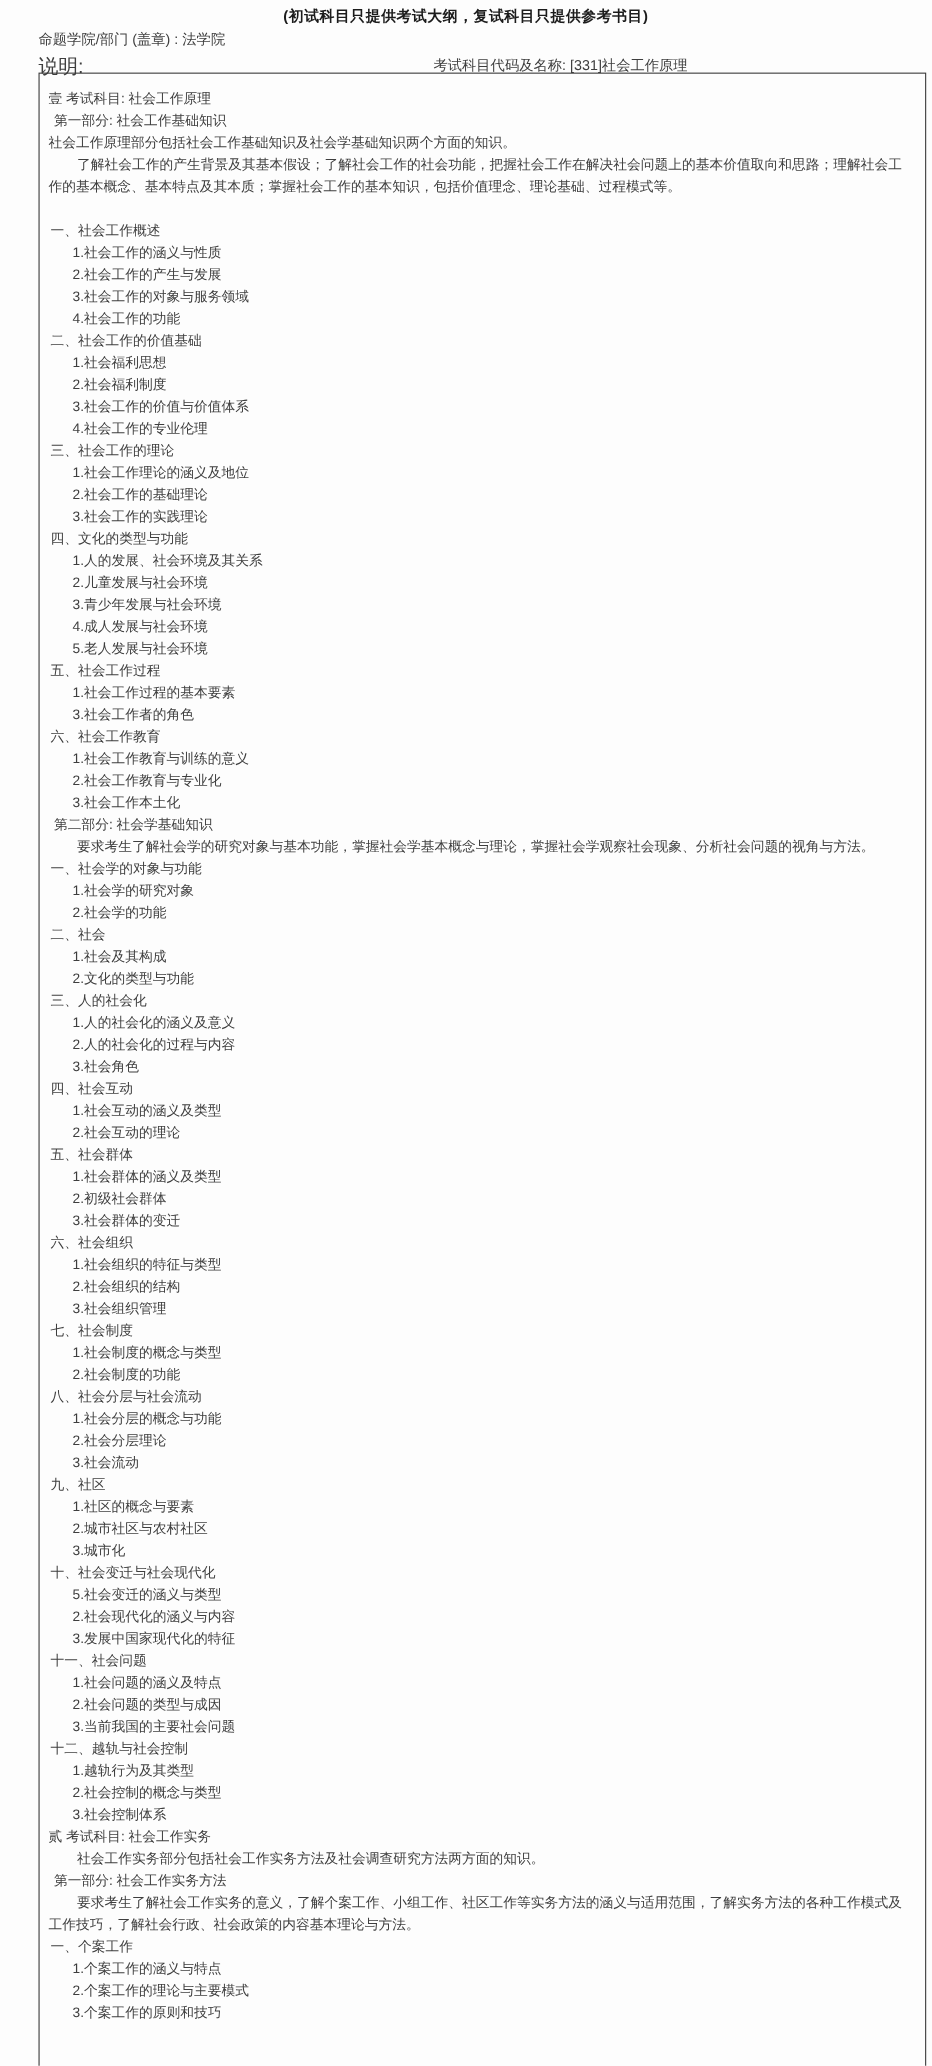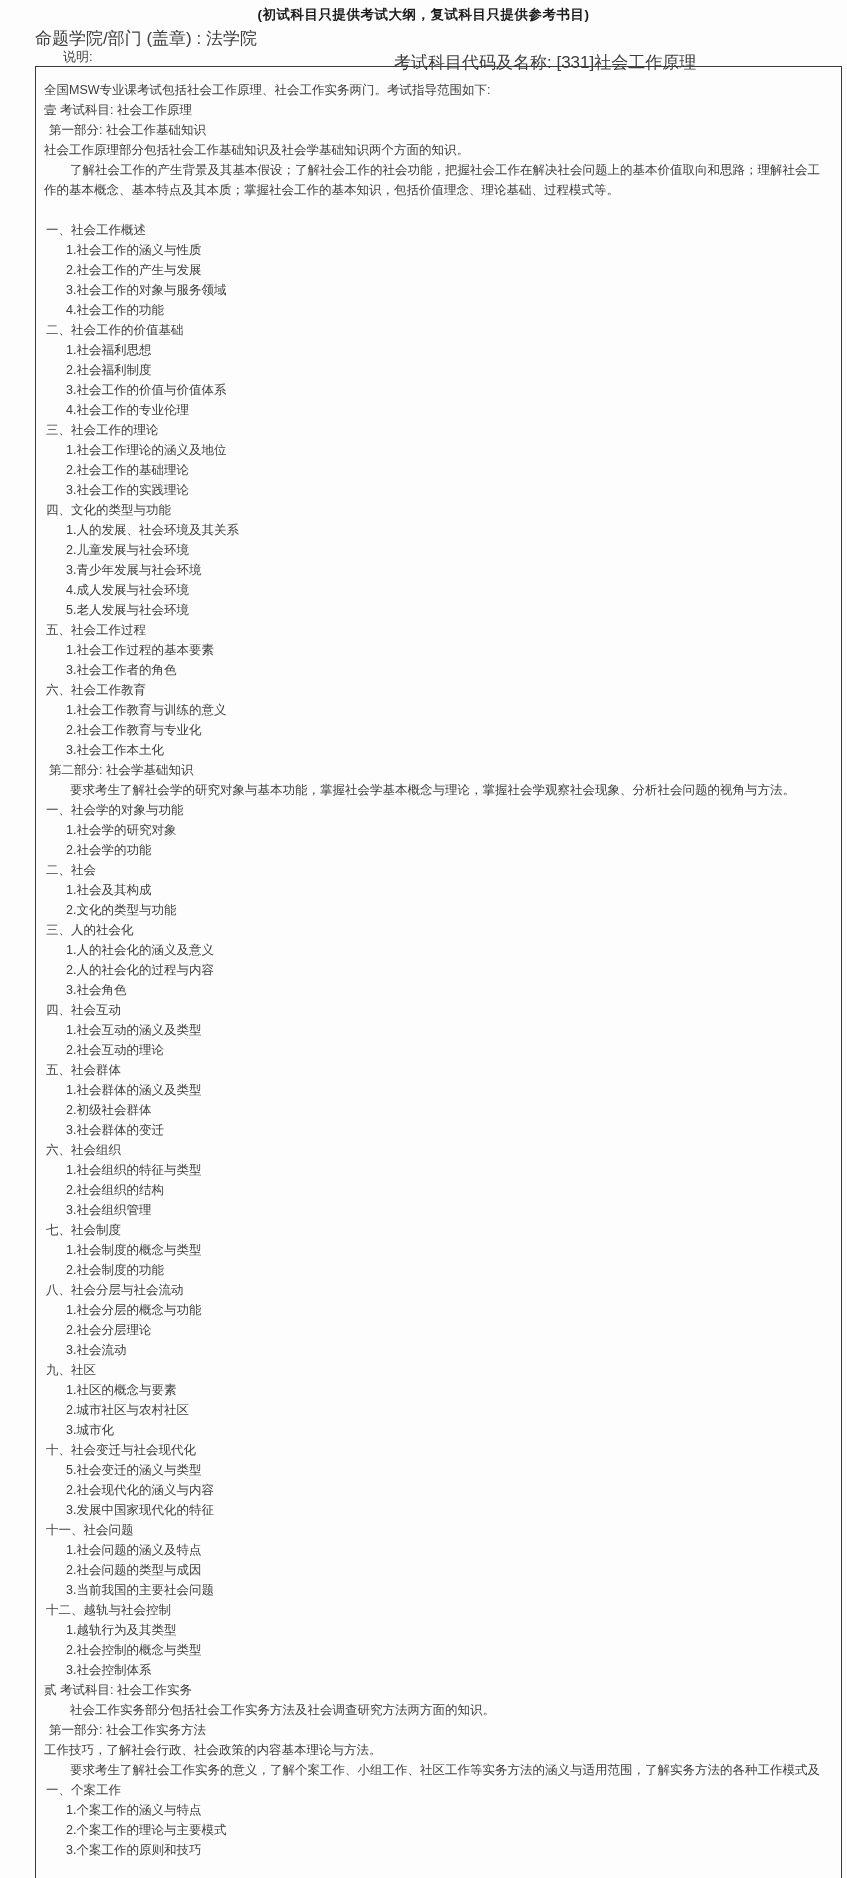--- a/index.html
+++ b/index.html
@@ -17,24 +17,24 @@
   }
   .doc-title{
     position:absolute;
     top:6px; left:0; width:847px;
     text-align:center;
     font-size:13.5px;
     font-weight:bold;
     color:#1c1c1c;
     letter-spacing:0.5px;
   }
-  .hdr-row{position:absolute; top:27px; left:0; width:847px; height:18px; font-size:17px;}
+  .hdr-row{position:absolute; top:27px; left:0; width:847px; height:18px; font-size:13px;}
   .hdr-left{position:absolute; left:35px; top:0; white-space:nowrap;}
   .hdr-right{position:absolute; left:394px; top:0; white-space:nowrap;margin-top:24px;}
-  .note-label{position:absolute; top:48px; left:35px; font-size:13px;margin-left:28px;}
+  .note-label{position:absolute; top:48px; left:35px; font-size:18px;}
   #doc-box{
     position:absolute;
     left:35px; top:66px;
     width:807px;
     height:1830px;
     border:1px solid #3a3a3a;
     box-sizing:border-box;
     padding:13px 8px 0 8px;
     background:transparent;
   }
@@ -57,21 +57,20 @@
 <body>
 
 <div id="page">
   <div class="doc-title">(初试科目只提供考试大纲，复试科目只提供参考书目)</div>
   <div class="hdr-row">
     <span class="hdr-left">命题学院/部门 (盖章) : 法学院</span>
     <span class="hdr-right">考试科目代码及名称: [331]社会工作原理</span>
   </div>
   <div class="note-label">说明:</div>
   <div id="doc-box">
-      <div class="ln body">全国MSW专业课考试包括社会工作原理、社会工作实务两门。考试指导范围如下:</div>
       <div class="ln body">壹 考试科目: 社会工作原理</div>
       <div class="ln part">第一部分: 社会工作基础知识</div>
       <div class="ln body">社会工作原理部分包括社会工作基础知识及社会学基础知识两个方面的知识。</div>
       <div class="ln para">了解社会工作的产生背景及其基本假设；了解社会工作的社会功能，把握社会工作在解决社会问题上的基本价值取向和思路；理解社会工</div>
       <div class="ln wrap">作的基本概念、基本特点及其本质；掌握社会工作的基本知识，包括价值理念、理论基础、过程模式等。</div>
       <div class="ln blank"></div>
       <div class="ln h1">一、社会工作概述</div>
       <div class="ln sub">1.社会工作的涵义与性质</div>
       <div class="ln sub">2.社会工作的产生与发展</div>
       <div class="ln sub">3.社会工作的对象与服务领域</div>
@@ -140,20 +139,20 @@
       <div class="ln sub">1.社会问题的涵义及特点</div>
       <div class="ln sub">2.社会问题的类型与成因</div>
       <div class="ln sub">3.当前我国的主要社会问题</div>
       <div class="ln h1">十二、越轨与社会控制</div>
       <div class="ln sub">1.越轨行为及其类型</div>
       <div class="ln sub">2.社会控制的概念与类型</div>
       <div class="ln sub">3.社会控制体系</div>
       <div class="ln body">贰 考试科目: 社会工作实务</div>
       <div class="ln para">社会工作实务部分包括社会工作实务方法及社会调查研究方法两方面的知识。</div>
       <div class="ln part">第一部分: 社会工作实务方法</div>
+      <div class="ln para">要求考生了解社会工作实务的意义，了解个案工作、小组工作、社区工作等实务方法的涵义与适用范围，了解实务方法的各种工作模式及</div>
       <div class="ln wrap">工作技巧，了解社会行政、社会政策的内容基本理论与方法。</div>
-      <div class="ln para">要求考生了解社会工作实务的意义，了解个案工作、小组工作、社区工作等实务方法的涵义与适用范围，了解实务方法的各种工作模式及</div>
       <div class="ln h1">一、个案工作</div>
       <div class="ln sub">1.个案工作的涵义与特点</div>
       <div class="ln sub">2.个案工作的理论与主要模式</div>
       <div class="ln sub">3.个案工作的原则和技巧</div>
     </div>
 </div>
 
 </body></html>

